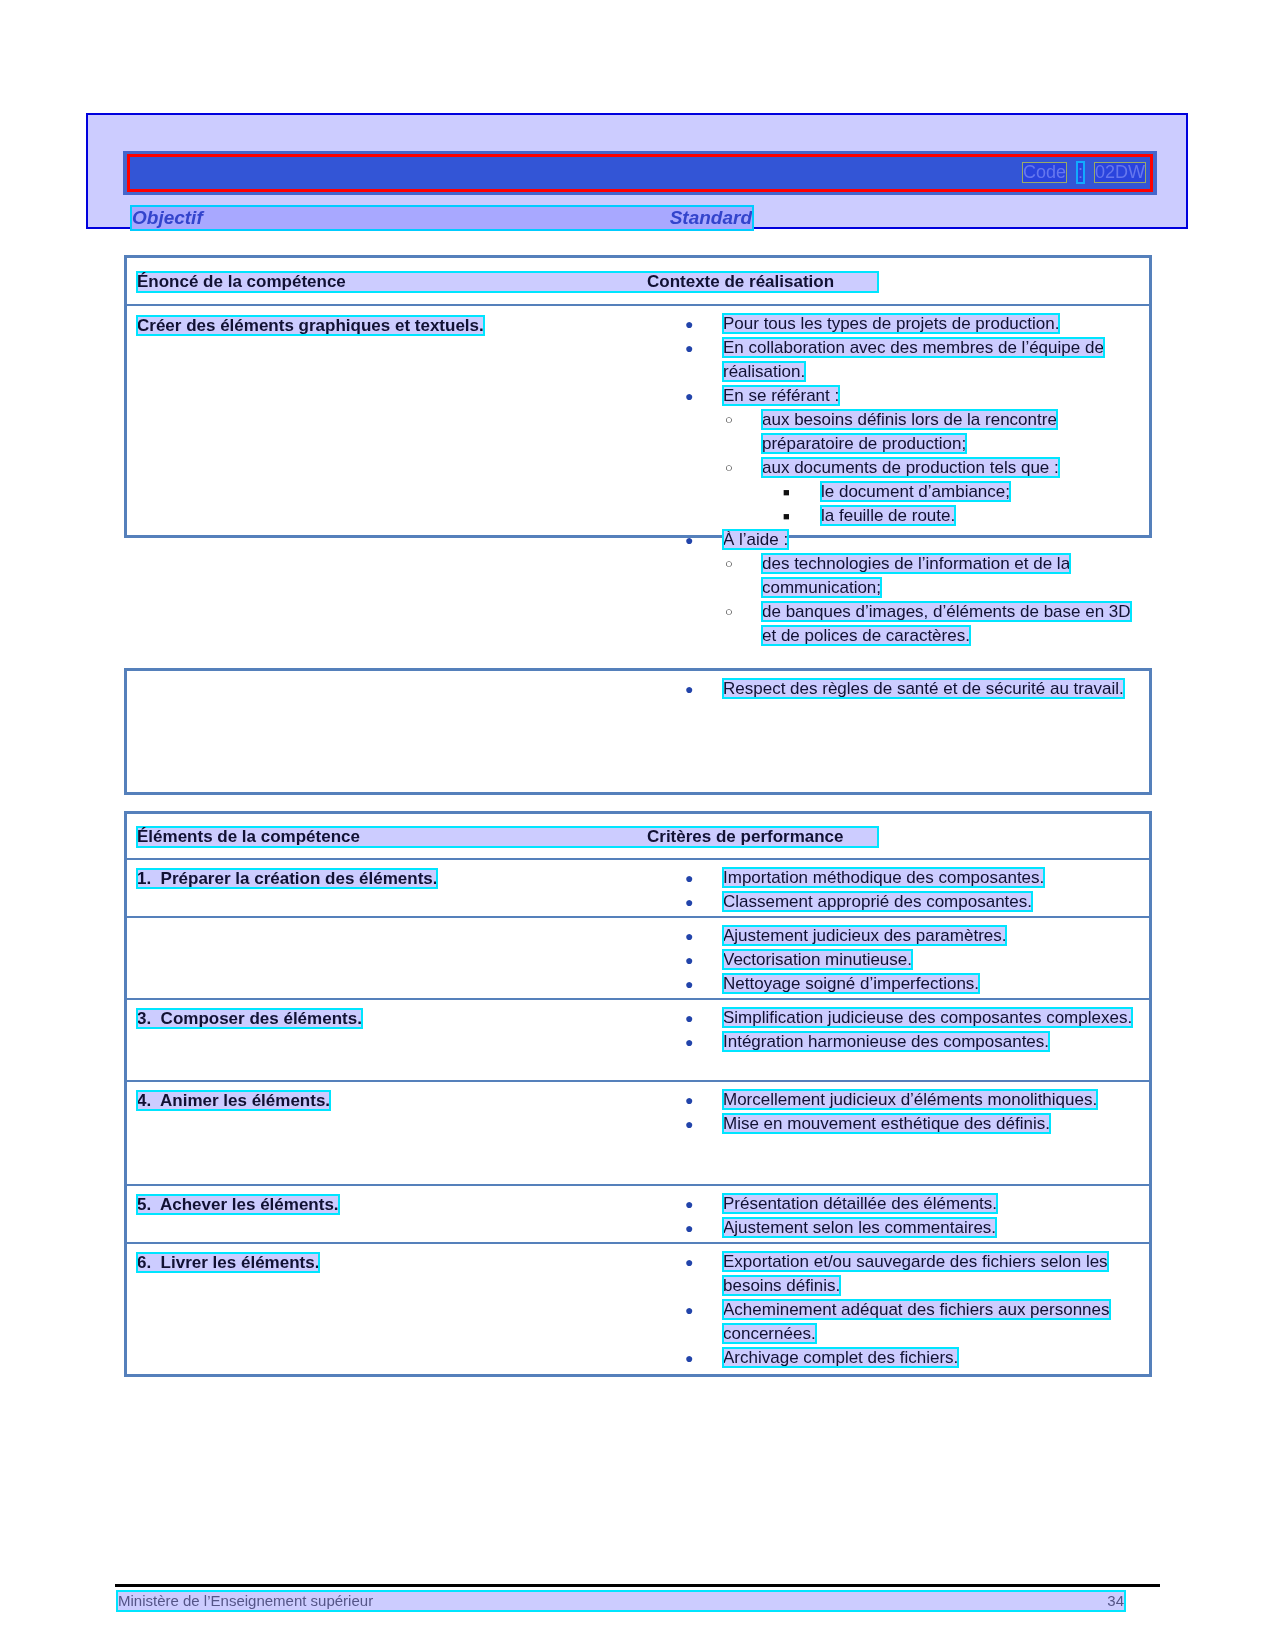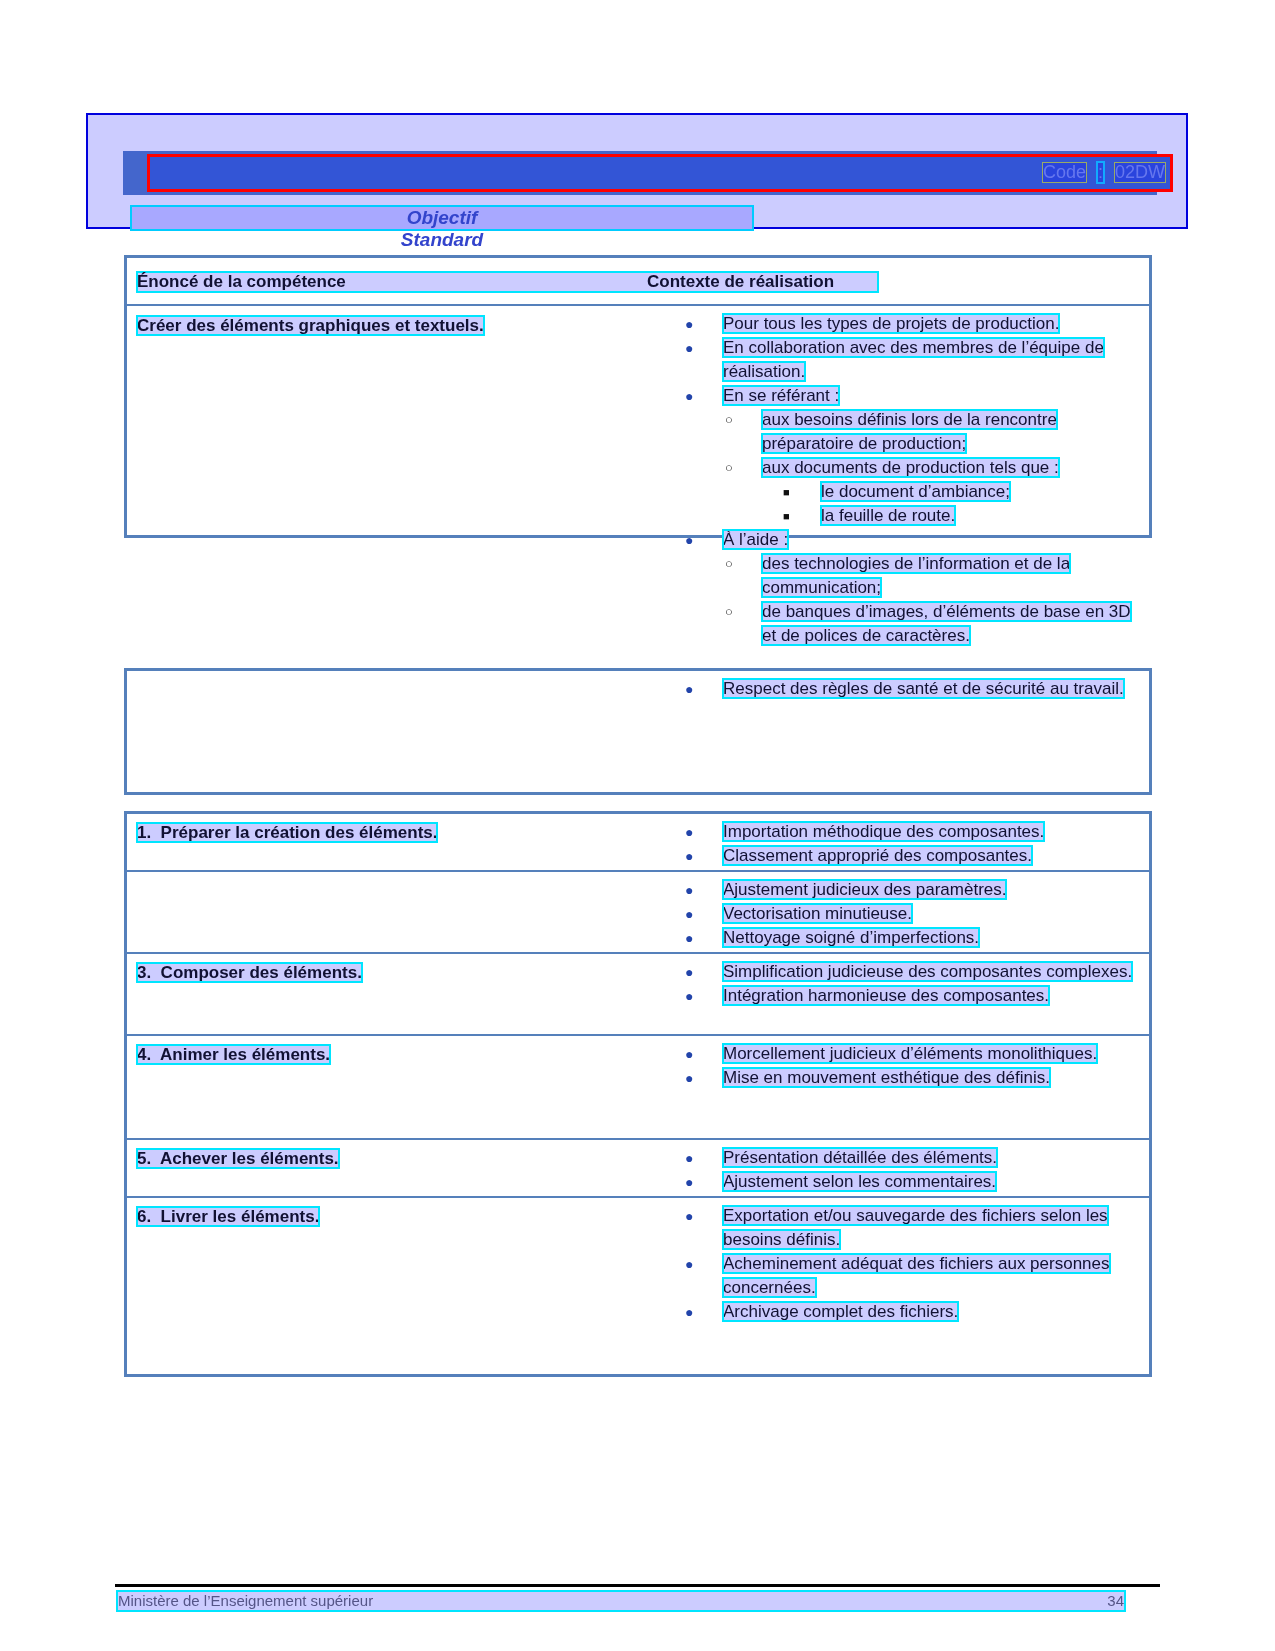--- a/index.html
+++ b/index.html
@@ -3,25 +3,25 @@
 <meta charset="utf-8">
 <style>
   html, body { margin:0; padding:0; background:#ffffff; }
   body { width:1275px; height:1651px; position:relative; font-family:"Liberation Sans", sans-serif; color:#111133; overflow:hidden; }
 
   
   .hl { background:#ccccff; outline:2px solid #00e5ff; outline-offset:-1px;font-weight:bold; }
 
   .header-box { position:absolute; left:86px; top:113px; width:1102px; height:116px; background:#ccccff; border:2px solid #0000dd; box-sizing:border-box; }
   .code-bar { position:absolute; left:35px; top:36px; width:1034px; height:44px; background:#4466cc; box-sizing:border-box; padding:3px 4px; }
-  .code-bar-inner { width:100%; height:100%; background:#3355d6; border:3px solid #ff0000; box-sizing:border-box; position:relative;margin-left:20px; }
+  .code-bar-inner { width:100%; height:100%; background:#3355d6; border:3px solid #ff0000; box-sizing:border-box; position:relative; }
   .code-text { position:absolute; right:4px; top:5px; font-size:18px; color:#6677ee; display:flex; gap:10px; font-family:"Liberation Sans Narrow","Liberation Sans", sans-serif; }
   .code-text span { outline:1px solid #99aa66; outline-offset:-1px; background:#2a44dd; padding:0 1px; }
   .code-sep { outline:2px solid #11aaff !important; }
-  .obj-line { position:absolute; left:44px; top:92px; width:620px; height:22px; background:#a8a8ff; outline:2px solid #00ccff; display:flex; justify-content:space-between; align-items:center;flex-direction:column; }
+  .obj-line { position:absolute; left:44px; top:92px; width:620px; height:22px; background:#a8a8ff; outline:2px solid #00ccff; display:flex; justify-content:space-between; align-items:center; }
   .obj-line span { font-style:italic; font-weight:bold; font-size:19px; color:#3344cc; }
 
   .table { position:absolute; left:124px; width:1028px; border:3px solid #5580bb; box-sizing:border-box; background:#fff; }
   .row { position:relative; border-bottom:2px solid #5580bb; box-sizing:border-box; }
   .row:last-child { border-bottom:none; }
   .col-left { position:absolute; left:10px; width:500px; }
   .col-right { position:absolute; left:520px; width:490px; }
   .th { font-weight:bold; font-size:17px; color:#111133; }
   .td { font-size:17px; color:#111133; }
   .bul { position:relative; padding-left:76px; line-height:24px; font-size:17px; }
@@ -82,20 +82,26 @@
 
 <div class="table" style="top:668px;height:127px;">
   <div class="row" style="height:52px;">
     <div class="col-right" style="top:6px;" id="ensemble-list">
         <div class="bul"><span class="mark">●</span><span class="txt">Respect des règles de santé et de sécurité au travail.</span></div>
       </div>
   </div>
 </div>
 
 <div class="table" style="top:811px;height:566px;">
+  <div class="row" style="height:46px;">
+    <div class="hl th" style="position:absolute;left:10px;top:13px;width:741px;height:20px;">
+      <span style="position:absolute;left:0;">Éléments de la compétence</span>
+      <span style="position:absolute;left:510px;">Critères de performance</span>
+    </div>
+  </div>
   <div id="elements-rows">
       <div class="row" style="height: 58px;">
         <div class="col-left td" style="top: 9px;"><span class="hl" style="white-space: pre;">1.  Préparer la création des éléments.</span></div>
         <div class="col-right" style="top: 6px;">
           <div class="bul"><span class="mark">●</span><span class="txt">Importation méthodique des composantes.</span></div>
           <div class="bul"><span class="mark">●</span><span class="txt">Classement approprié des composantes.</span></div>
         </div>
       </div>
       <div class="row" style="height: 82px;">
         <div class="col-right" style="top: 6px;">

